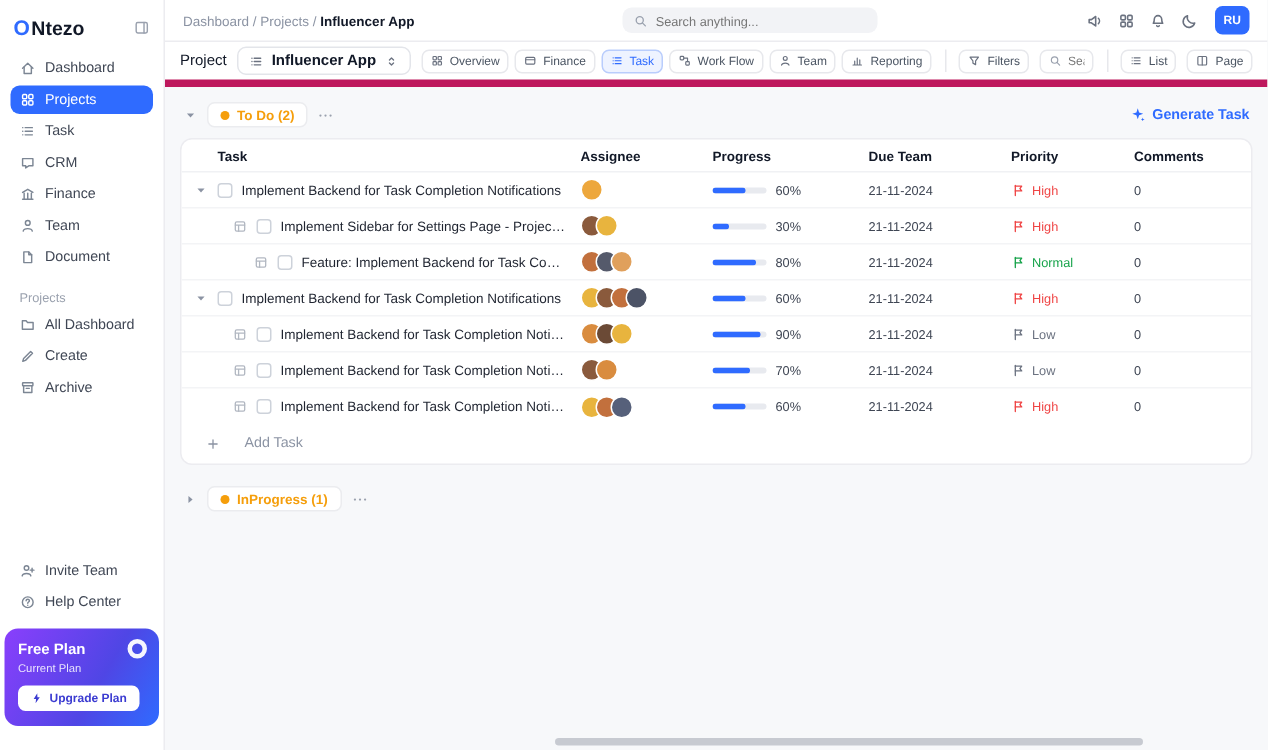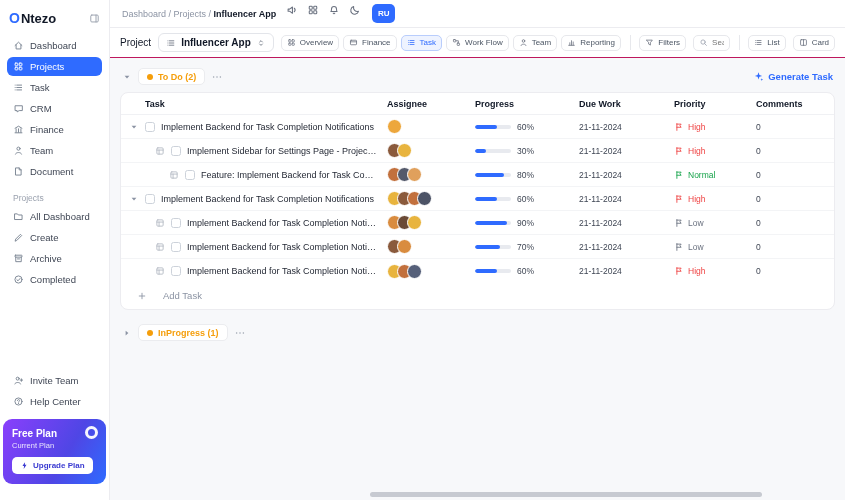--- a/index.html
+++ b/index.html
@@ -29,26 +29,26 @@
   .upgrade-btn .ic{width:9px;height:9px}
 
   
   .main{flex:1;display:flex;flex-direction:column;min-width:0}
   .hdr{height:28px;background:#fff;border-bottom:1px solid #ececf0;display:flex;align-items:center;padding:0 12px;gap:10px}
   .crumb{font-size:9px;color:#8b93a3;white-space:nowrap}
   .crumb b{color:#111827}
   .hdr-search{width:170px;height:17px;background:#f2f3f6;border-radius:6px;display:flex;align-items:center;gap:5px;padding:0 7px;margin:0 auto;color:#9aa1ae}
   .hdr-search .ic{width:10px;height:10px}
   .hdr-search input{border:none;background:transparent;outline:none;font-size:8.5px;width:100%;font-family:inherit;color:#374151}
-  .hdr-icons{display:flex;gap:9px;color:#6b7280}
+  .hdr-icons{display:flex;align-items:center;gap:9px;color:#6b7280}
   .hdr-icons .ic{width:12px;height:12px;cursor:pointer}
   .avatar-badge{width:23px;height:19px;background:#2f6bff;border-radius:5px;color:#fff;font-size:8px;font-weight:bold;display:flex;align-items:center;justify-content:center;cursor:pointer;margin-left:2px}
 
   
-  .tbar{height:30px;background:#fff;border-bottom:1px solid #be185d;display:flex;align-items:center;padding:0 10px;gap:7px;overflow:hidden}
+  .tbar{height:30px;background:#fff;border-bottom:5px solid #be185d;display:flex;align-items:center;padding:0 10px;gap:7px;overflow:hidden}
   .tbar-label{font-size:10px;color:#111827;white-space:nowrap}
   .proj-select{display:flex;align-items:center;gap:5px;border:1px solid #e3e5ea;border-radius:6px;padding:3px 7px;cursor:pointer;white-space:nowrap}
   .proj-select .name{font-weight:bold;font-size:10px;color:#111827}
   .proj-select .ic{width:10px;height:10px;color:#6b7280}
   .tabs{margin-left:auto;display:flex;align-items:center;gap:4px}
   .chip{display:flex;align-items:flex-start;gap:4px;border:1px solid #e7e8ec;background:#fff;border-radius:5px;padding:2.5px 5px;font-size:8px;color:#4b5563;cursor:pointer;white-space:nowrap}
   .chip .ic{width:9px;height:9px;color:#6b7280}
   .chip.active{color:#2f6bff;border-color:#b9cdfc;background:#eef3ff}
   .chip.active .ic{color:#2f6bff}
   .vdiv{width:1px;height:15px;background:#e7e8ec;margin:0 2px}
@@ -201,29 +201,20 @@
         </div>
         <div class="nav-item">
           <span class="ic">
             <svg viewBox="0 0 16 16" fill="none" stroke="currentColor" stroke-width="1.4" stroke-linecap="round" stroke-linejoin="round">
               <rect x="3" y="3.2" width="10" height="2.8" rx=".5"></rect>
               <path d="M4 6v6.6h8V6M6.5 8.6h3"></path>
             </svg>
           </span>
           <span>Archive</span>
         </div>
-        <div class="nav-item">
-          <span class="ic">
-            <svg viewBox="0 0 16 16" fill="none" stroke="currentColor" stroke-width="1.4" stroke-linecap="round" stroke-linejoin="round">
-              <circle cx="8" cy="8" r="5.2"></circle>
-              <path d="M5.6 8.2l1.7 1.7 3-3.4"></path>
-            </svg>
-          </span>
-          <span>Completed</span>
-        </div>
       </nav>
 
     <div class="side-footer">
       <nav>
           <div class="nav-item">
             <span class="ic">
               <svg viewBox="0 0 16 16" fill="none" stroke="currentColor" stroke-width="1.4" stroke-linecap="round" stroke-linejoin="round">
                 <circle cx="6.8" cy="5.3" r="2.2"></circle>
                 <path d="M2.6 13c.6-3 7.8-3 8.4 0M12.2 5.6v3.6M10.4 7.4h3.6"></path>
               </svg>
@@ -257,20 +248,29 @@
   </aside>
 
   <div class="main">
 
     <header class="hdr">
       <div class="crumb">
         <span>Dashboard</span> /
         <span>Projects</span> /
         <b>Influencer App</b>
       </div>
+      <div class="hdr-search">
+        <span class="ic">
+            <svg viewBox="0 0 16 16" fill="none" stroke="currentColor" stroke-width="1.4" stroke-linecap="round" stroke-linejoin="round">
+              <circle cx="7.2" cy="7.2" r="3.8"></circle>
+              <path d="M10 10l3.2 3.2"></path>
+            </svg>
+          </span>
+        <input placeholder="Search anything..." style="">
+      </div>
       <div class="hdr-icons">
         <span class="ic">
             <svg viewBox="0 0 16 16" fill="none" stroke="currentColor" stroke-width="1.4" stroke-linecap="round" stroke-linejoin="round">
               <path d="M2.8 6.8v2.8h2l3.8 2.8V4L4.8 6.8z"></path>
               <path d="M11 5.6a3.4 3.4 0 0 1 0 4.8"></path>
             </svg>
           </span>
         <span class="ic">
             <svg viewBox="0 0 16 16" fill="none" stroke="currentColor" stroke-width="1.4" stroke-linecap="round" stroke-linejoin="round">
               <rect x="3" y="3" width="4" height="4" rx="1"></rect>
@@ -393,21 +393,21 @@
           </span>
         <span>List</span>
       </div>
       <div class="chip">
         <span class="ic">
             <svg viewBox="0 0 16 16" fill="none" stroke="currentColor" stroke-width="1.4" stroke-linecap="round" stroke-linejoin="round">
               <rect x="2.8" y="3" width="10.4" height="10" rx="1.2"></rect>
               <path d="M8 3v10"></path>
             </svg>
           </span>
-        <span>Card</span>
+        <span>Page</span>
       </div>
     </div>
 
     <div class="content">
 
       <div class="section-row">
         <span class="sec-slot">
             <span class="ic caret">
               <svg viewBox="0 0 16 16" fill="none" stroke="currentColor" stroke-width="1.4" stroke-linecap="round" stroke-linejoin="round">
                 <path fill="currentColor" stroke="none" d="M4.2 5.8h7.6L8 10.2z"></path>
@@ -434,21 +434,21 @@
             </span>
           <span>Generate Task</span>
         </span>
       </div>
 
       <div class="tcard">
         <div class="thead tgrid">
             <span>Task</span>
             <span>Assignee</span>
             <span>Progress</span>
-            <span>Due Work</span>
+            <span>Due Team</span>
             <span>Priority</span>
             <span>Comments</span>
           </div>
         <div>
             <div class="trow tgrid">
               <div class="c-task" style="padding-left:8px">
                 <span class="ic caret">
                   <svg viewBox="0 0 16 16" fill="none" stroke="currentColor" stroke-width="1.4" stroke-linecap="round" stroke-linejoin="round">
                     <path fill="currentColor" stroke="none" d="M4.2 5.8h7.6L8 10.2z"></path>
                   </svg>

